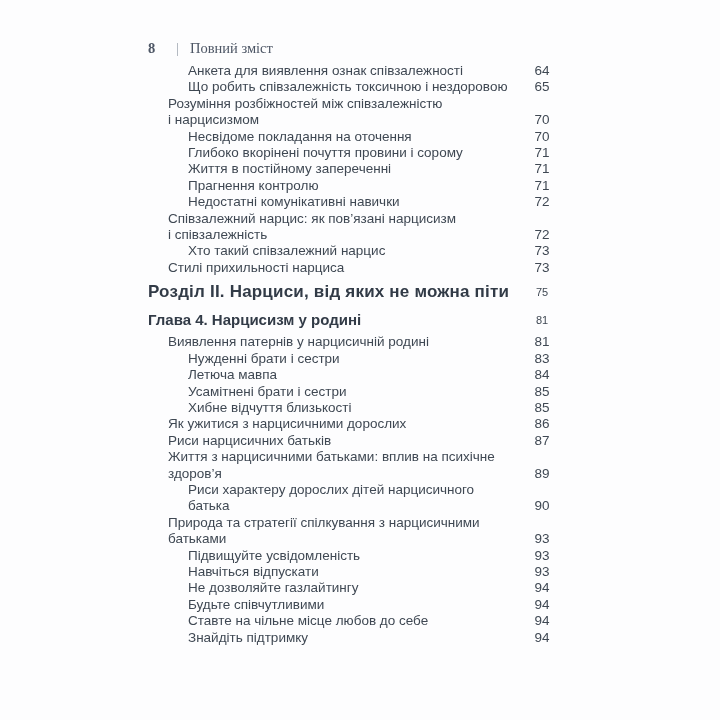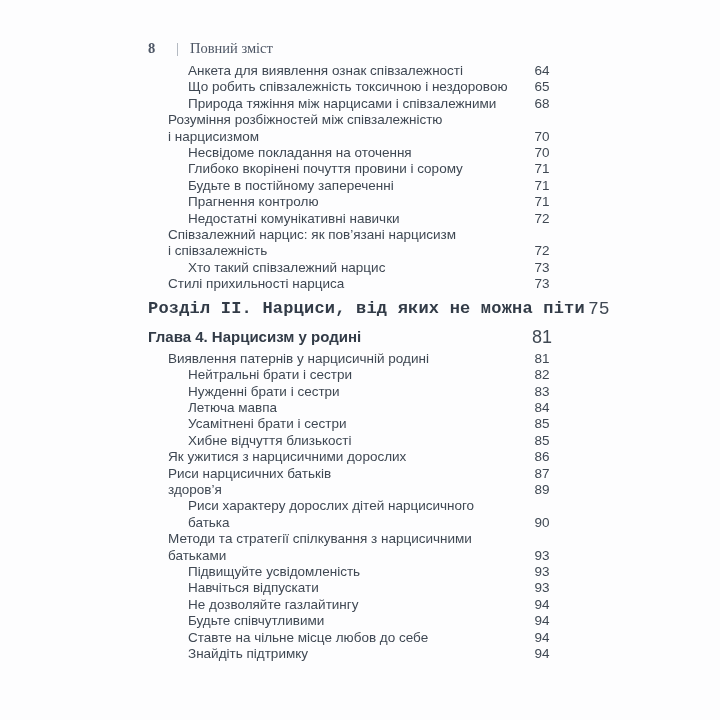--- a/index.html
+++ b/index.html
@@ -28,28 +28,27 @@
   .row { display:flex; align-items:flex-end; }
   .row .title { flex:1 1 auto; white-space:nowrap; }
   .row .pg { flex:0 0 auto; min-width:28px; text-align:center; }
   .row .line { display:block; }
   .lvl1 .title { padding-left:20px; }
   .lvl2 .title { padding-left:40px; }
   .part {
     font-weight:bold; font-size:17px; line-height:20px;
     color:#323b47; margin-top:6px;
     letter-spacing:0.2px;
-    font-family:Liberation Mono, monospace;
   }
   .chapter {
     font-weight:bold; font-size:15px; line-height:18px;
     color:#323b47; margin-top:9px; margin-bottom:5px;
   }
   .part .pg, .chapter .pg {
-    font-weight:normal; font-size:18px; color:#3f4853; letter-spacing:0;
+    font-weight:normal; font-size:11px; color:#3f4853; letter-spacing:0;
   }
 </style>
 </head>
 <body>
 
 <div class="sheet">
   <header class="running-head">
     <span class="folio">8</span>
     <span class="sep">|</span>
     <span class="rh-title">Повний зміст</span>
@@ -60,26 +59,20 @@
           <span class="line">Анкета для виявлення ознак співзалежності</span>
         </div>
         <div class="pg">64</div>
       </div>
       <div class="row lvl2">
         <div class="title">
           <span class="line">Що робить співзалежність токсичною і нездоровою</span>
         </div>
         <div class="pg">65</div>
       </div>
-      <div class="row lvl2">
-        <div class="title">
-          <span class="line">Природа тяжіння між нарцисами і співзалежними</span>
-        </div>
-        <div class="pg">68</div>
-      </div>
       <div class="row lvl1">
         <div class="title">
           <span class="line">Розуміння розбіжностей між співзалежністю</span>
           <span class="line">і нарцисизмом</span>
         </div>
         <div class="pg">70</div>
       </div>
       <div class="row lvl2">
         <div class="title">
           <span class="line">Несвідоме покладання на оточення</span>
@@ -87,21 +80,21 @@
         <div class="pg">70</div>
       </div>
       <div class="row lvl2">
         <div class="title">
           <span class="line">Глибоко вкорінені почуття провини і сорому</span>
         </div>
         <div class="pg">71</div>
       </div>
       <div class="row lvl2">
         <div class="title">
-          <span class="line">Будьте в постійному запереченні</span>
+          <span class="line">Життя в постійному запереченні</span>
         </div>
         <div class="pg">71</div>
       </div>
       <div class="row lvl2">
         <div class="title">
           <span class="line">Прагнення контролю</span>
         </div>
         <div class="pg">71</div>
       </div>
       <div class="row lvl2">
@@ -142,26 +135,20 @@
         <div class="pg">81</div>
       </div>
       <div class="row lvl1">
         <div class="title">
           <span class="line">Виявлення патернів у нарцисичній родині</span>
         </div>
         <div class="pg">81</div>
       </div>
       <div class="row lvl2">
         <div class="title">
-          <span class="line">Нейтральні брати і сестри</span>
-        </div>
-        <div class="pg">82</div>
-      </div>
-      <div class="row lvl2">
-        <div class="title">
           <span class="line">Нужденні брати і сестри</span>
         </div>
         <div class="pg">83</div>
       </div>
       <div class="row lvl2">
         <div class="title">
           <span class="line">Летюча мавпа</span>
         </div>
         <div class="pg">84</div>
       </div>
@@ -184,34 +171,35 @@
         <div class="pg">86</div>
       </div>
       <div class="row lvl1">
         <div class="title">
           <span class="line">Риси нарцисичних батьків</span>
         </div>
         <div class="pg">87</div>
       </div>
       <div class="row lvl1">
         <div class="title">
+          <span class="line">Життя з нарцисичними батьками: вплив на психічне</span>
           <span class="line">здоров’я</span>
         </div>
         <div class="pg">89</div>
       </div>
       <div class="row lvl2">
         <div class="title">
           <span class="line">Риси характеру дорослих дітей нарцисичного</span>
           <span class="line">батька</span>
         </div>
         <div class="pg">90</div>
       </div>
       <div class="row lvl1">
         <div class="title">
-          <span class="line">Методи та стратегії спілкування з нарцисичними</span>
+          <span class="line">Природа та стратегії спілкування з нарцисичними</span>
           <span class="line">батьками</span>
         </div>
         <div class="pg">93</div>
       </div>
       <div class="row lvl2">
         <div class="title">
           <span class="line">Підвищуйте усвідомленість</span>
         </div>
         <div class="pg">93</div>
       </div>

